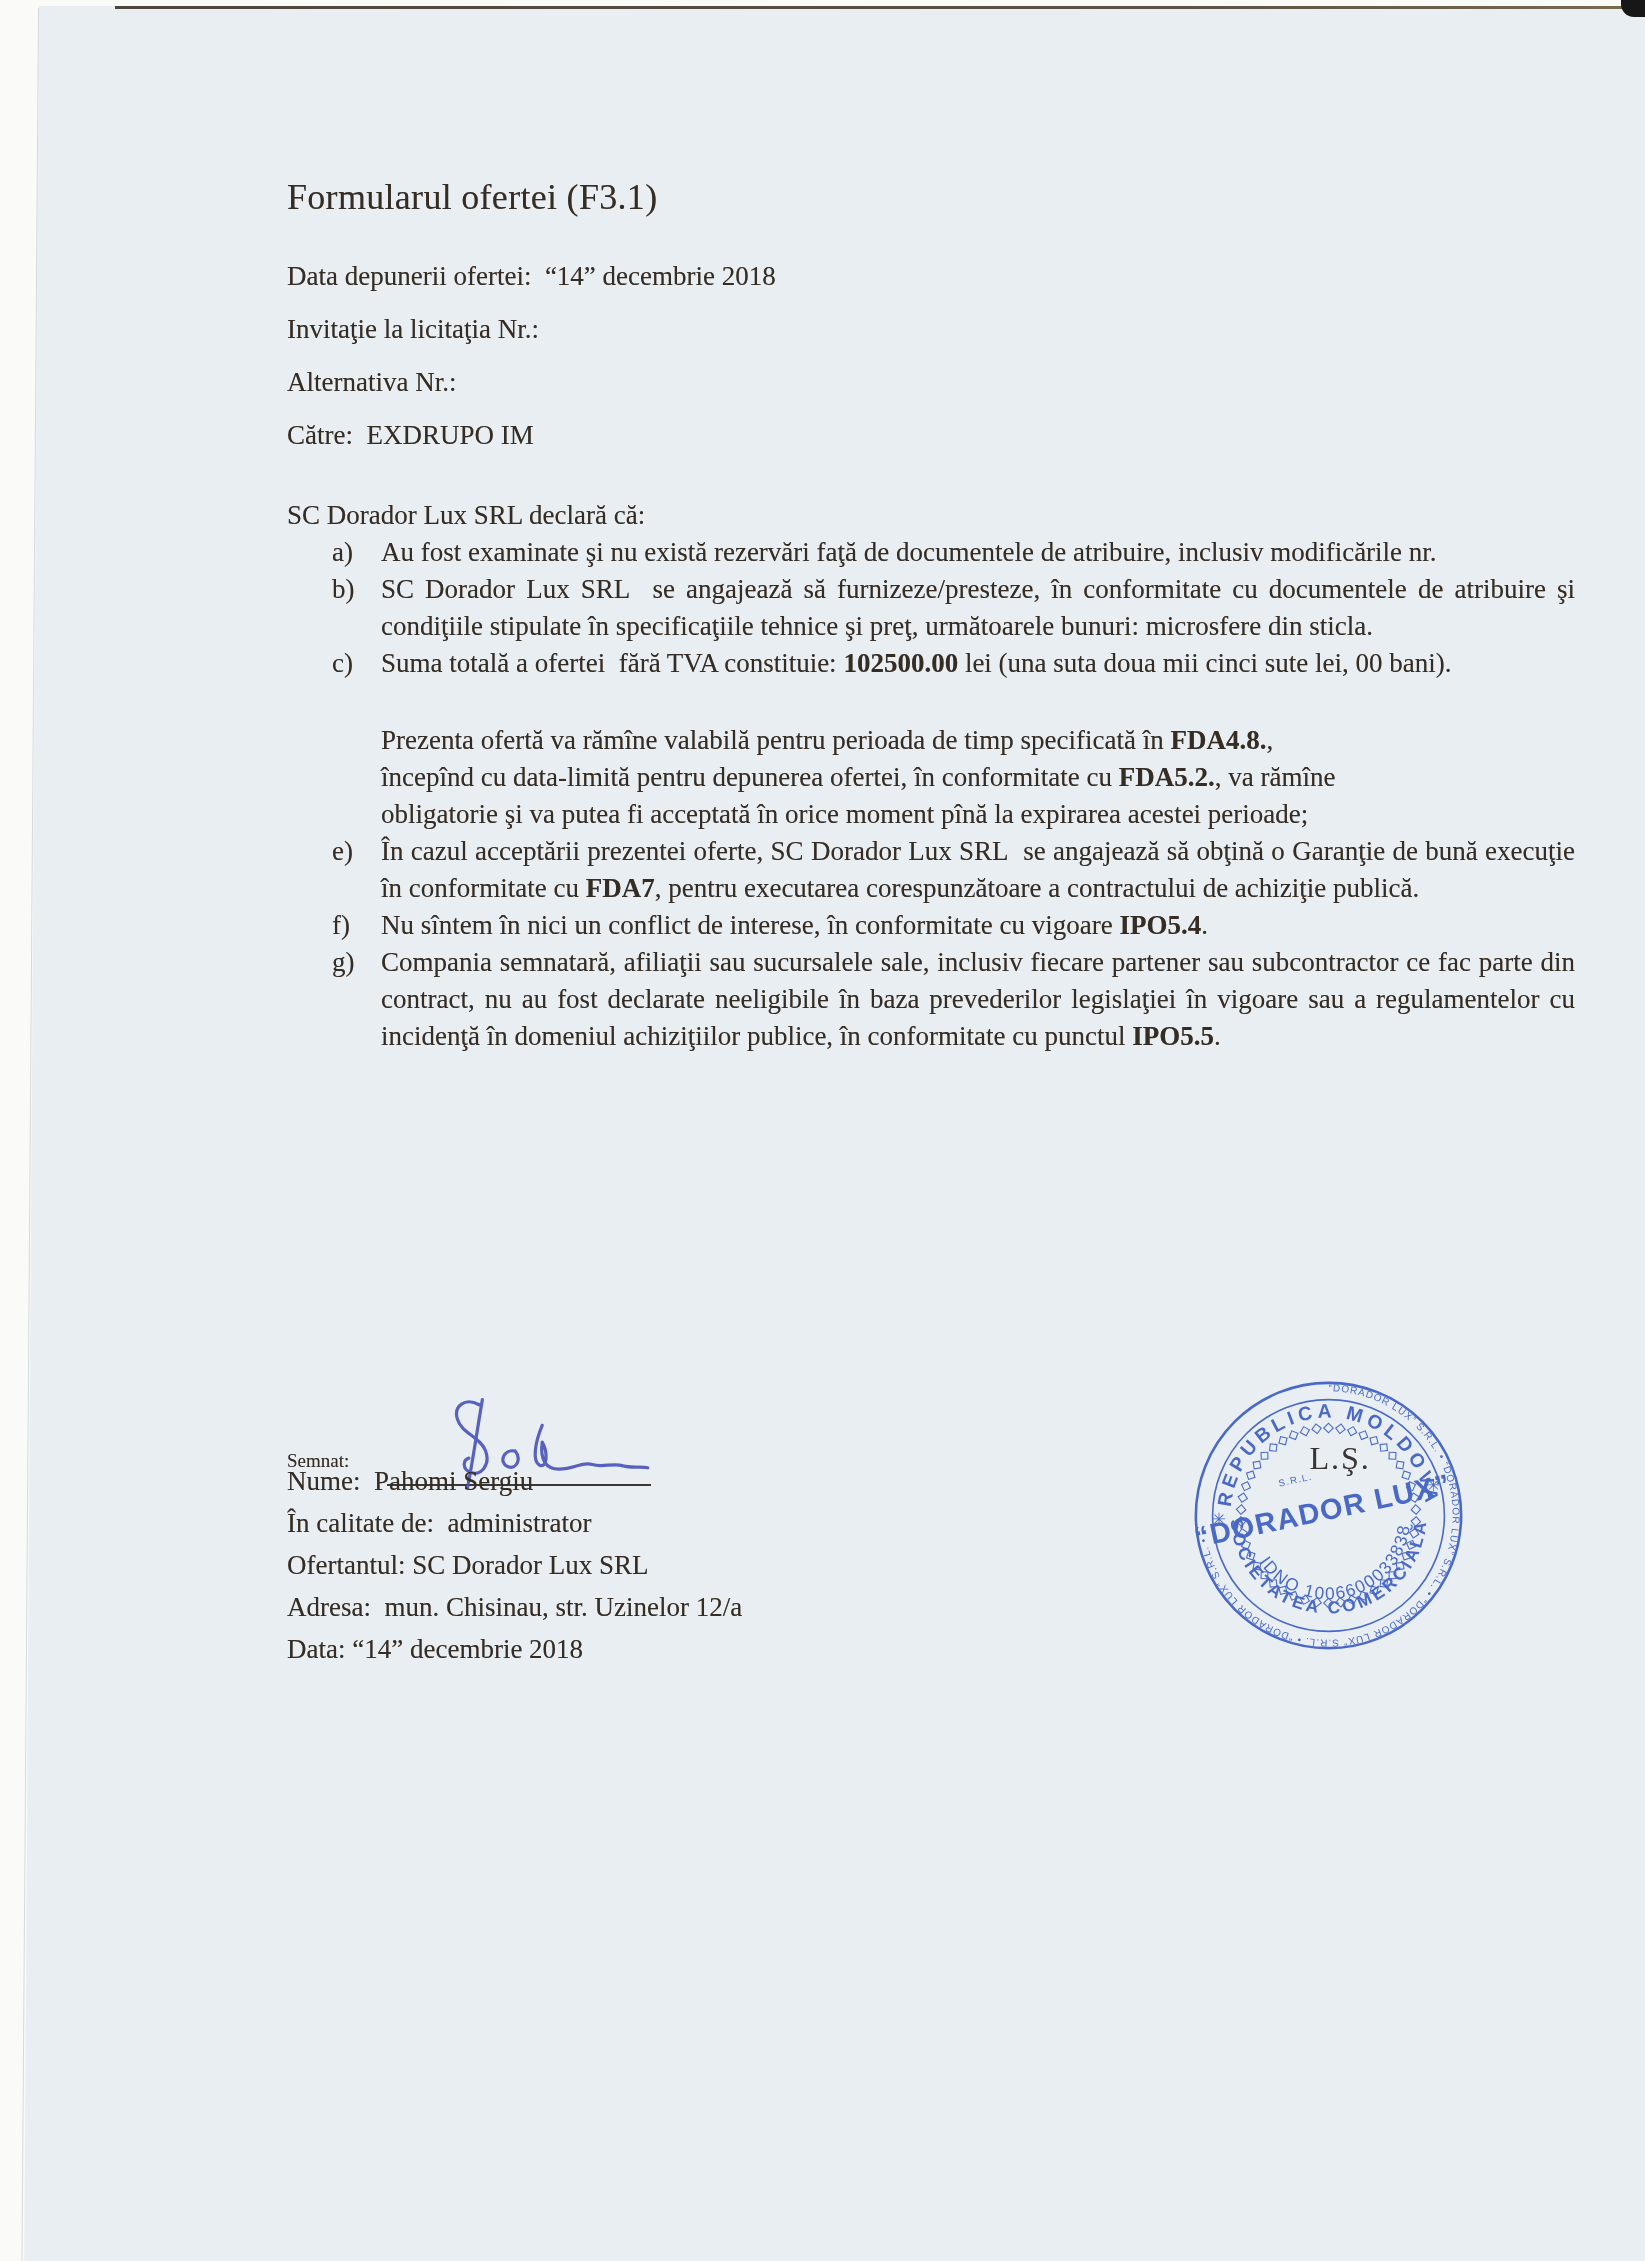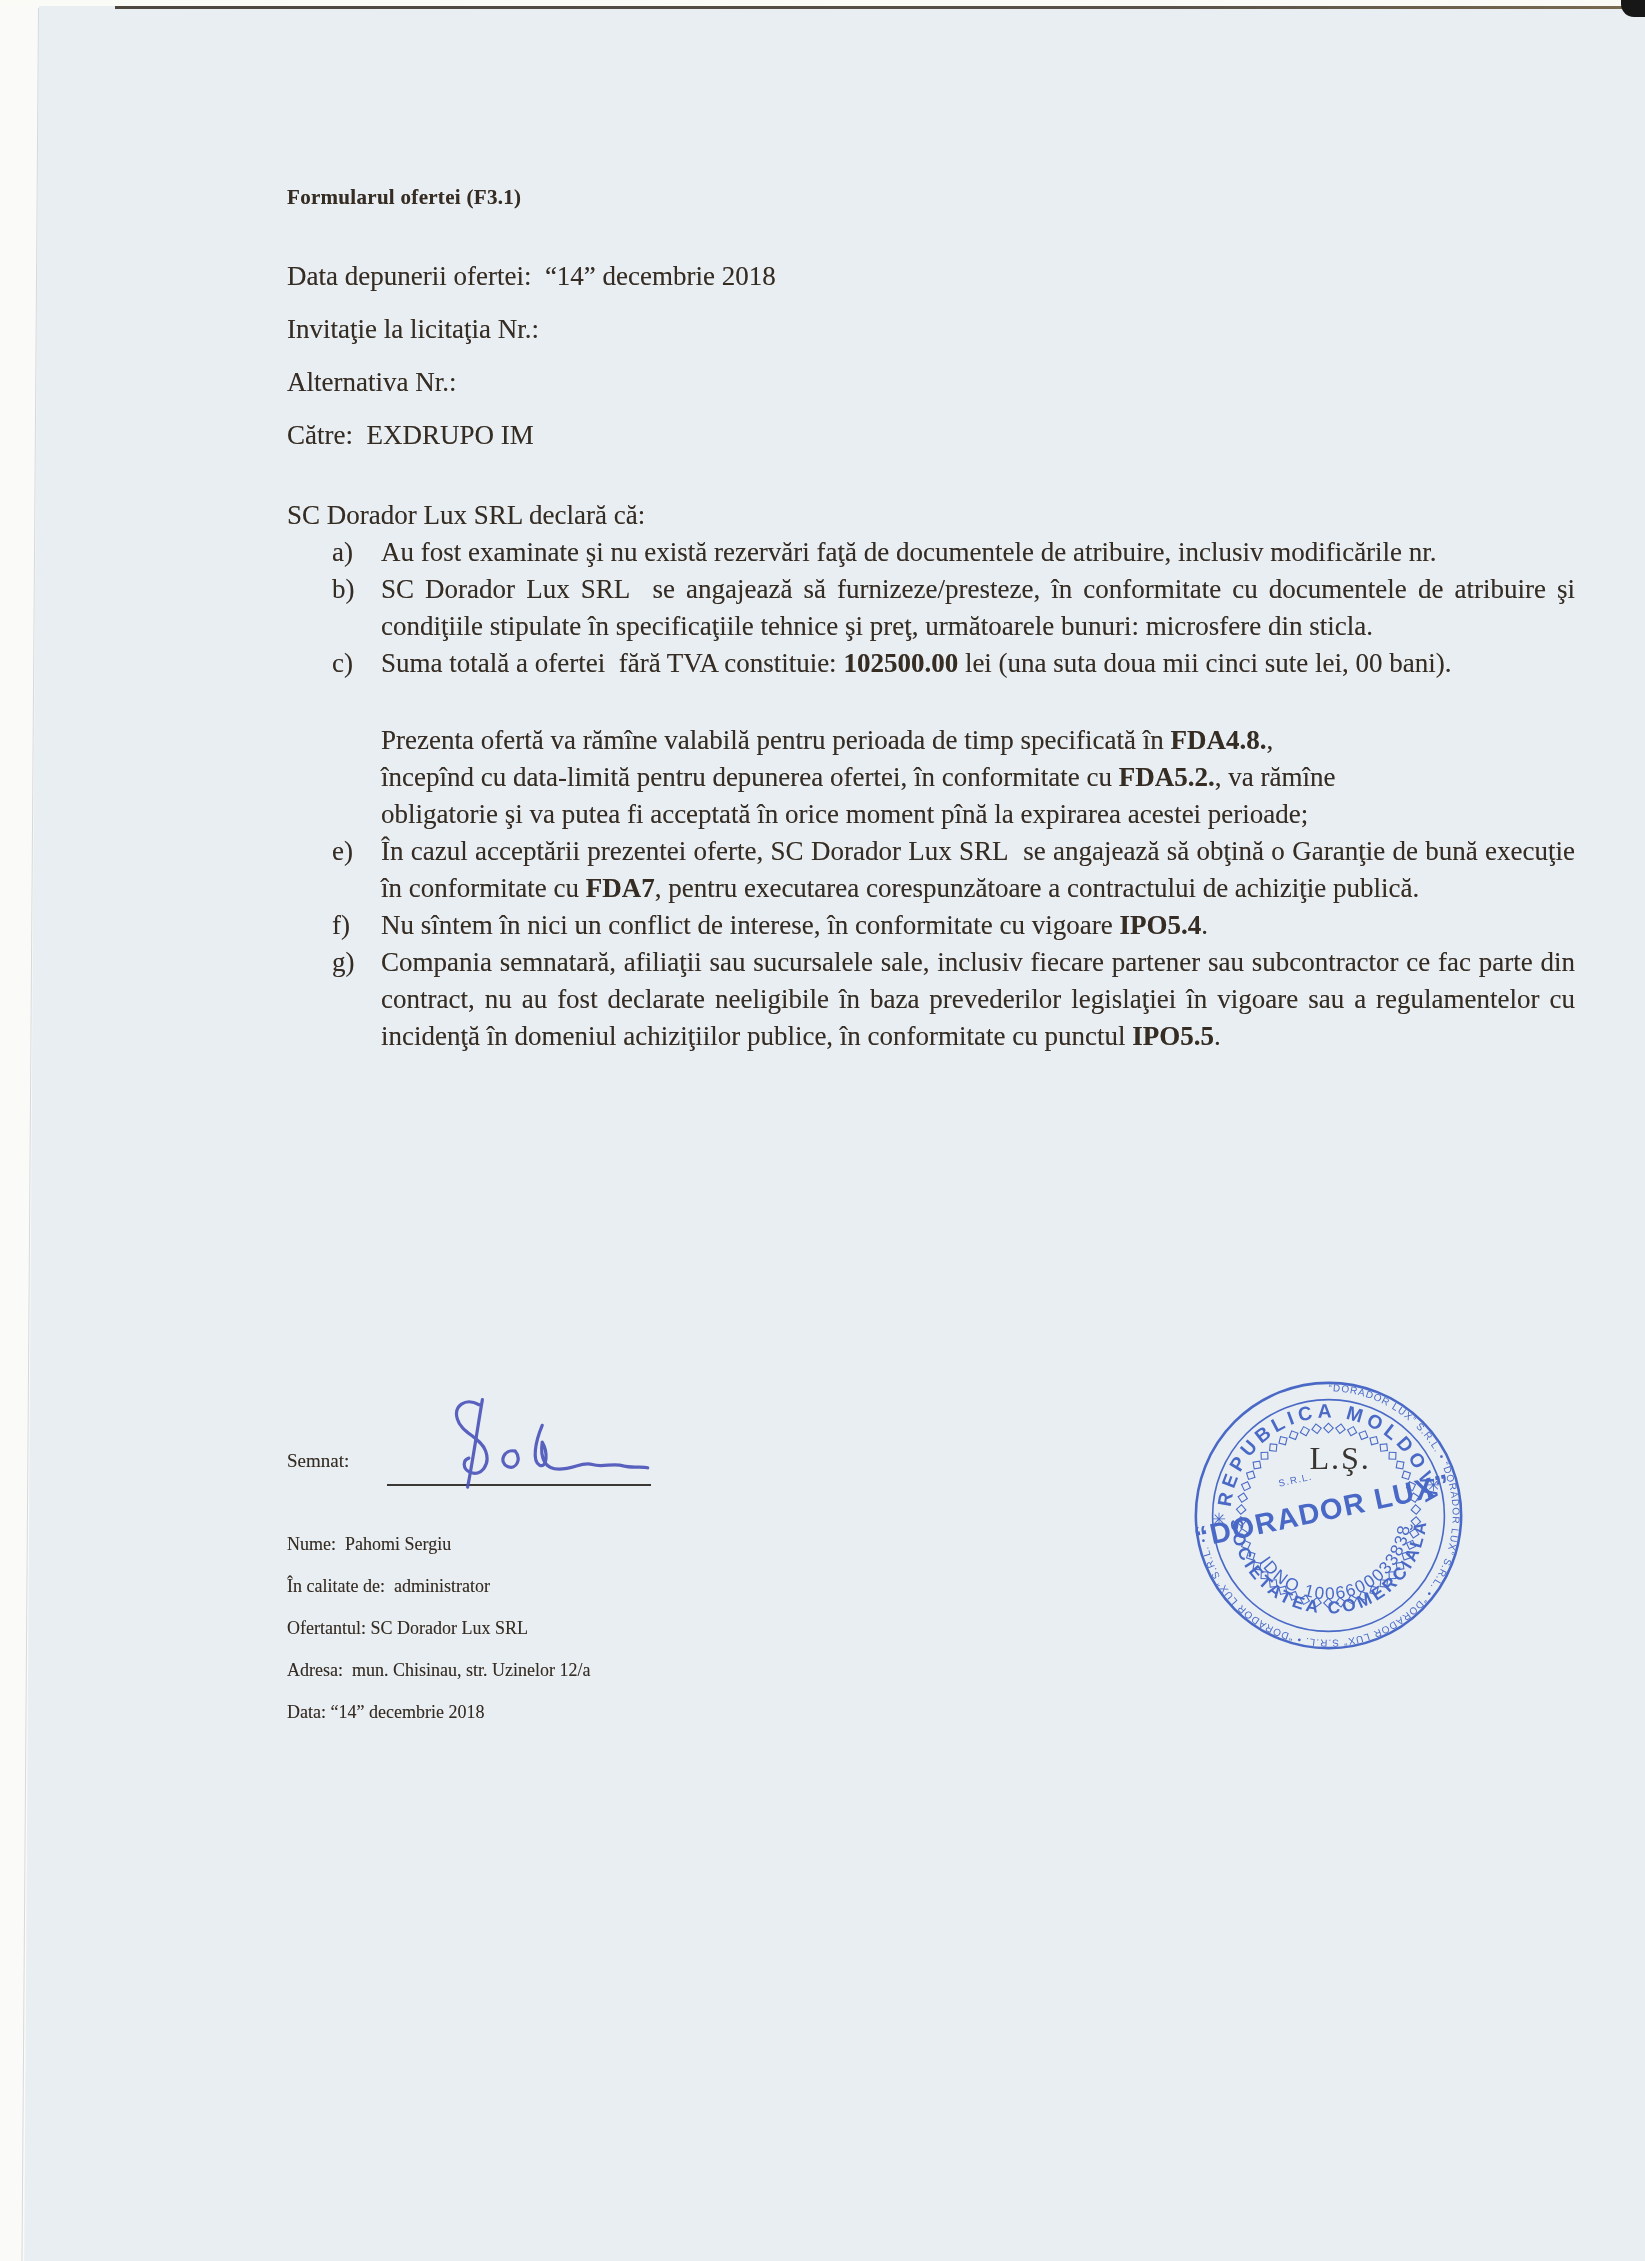--- a/index.html
+++ b/index.html
@@ -12,35 +12,35 @@
         background:linear-gradient(90deg,#4c463e 0%,#5a5248 70%,#7a6b50 100%);}
   .scan-left-strip{position:absolute;left:0;top:0;width:39px;height:2261px;background:#fafaf8;
         clip-path:polygon(0 0,100% 0,62% 100%,0 100%);}
   .scan-left-edge{position:absolute;left:38px;top:7.7px;width:1.3px;height:2256px;
         background:#d6d9da;transform:rotate(0.42deg);transform-origin:top left;}
   .scan-corner{position:absolute;right:0;top:0;width:24.5px;height:17.4px;background:#171717;
         border-bottom-left-radius:13px;}
   
   .col{position:absolute;left:287px;top:179px;width:1288px;font-size:27px;line-height:37px;
        text-shadow:0 0 0.6px rgba(53,44,35,.35);}
-  .title{font-weight:bold;font-size:21px;line-height:37px;letter-spacing:0.3px;}
+  .title{font-weight:normal;font-size:36px;line-height:37px;letter-spacing:0.3px;}
   .hlines{margin-top:34px;}
   .hline{line-height:53px;white-space:pre-wrap;}
   .intro{margin-top:35px;}
   .li{padding-left:94px;text-indent:-49px;text-align:justify;}
   .li .marker{display:inline-block;width:49px;text-indent:0;}
   .li.noj{text-align:left;}
   .li b,.hline b{font-weight:bold;}
   
   .semnat{position:absolute;left:287px;top:1450px;font-size:19px;
           text-shadow:0 0 0.6px rgba(53,44,35,.35);}
   .sig-underline{position:absolute;left:387px;top:1484px;width:264px;height:1.9px;background:#3b3733;}
   .sig-svg{position:absolute;left:420px;top:1397px;}
   
-  .footer{position:absolute;left:287px;top:1523px;font-size:18px;line-height:42px;
+  .footer{position:absolute;left:287px;top:1460px;font-size:27px;line-height:42px;
           text-shadow:0 0 0.6px rgba(53,44,35,.35);}
   .footer div{white-space:pre-wrap;}
   
   .stamp{position:absolute;left:1192px;top:1379px;opacity:.93;}
   .stamp text{font-family:"Liberation Sans", sans-serif;}
   .stamp .ls{font-family:"Liberation Serif", serif;}
 </style>
 </head>
 <body>
 

